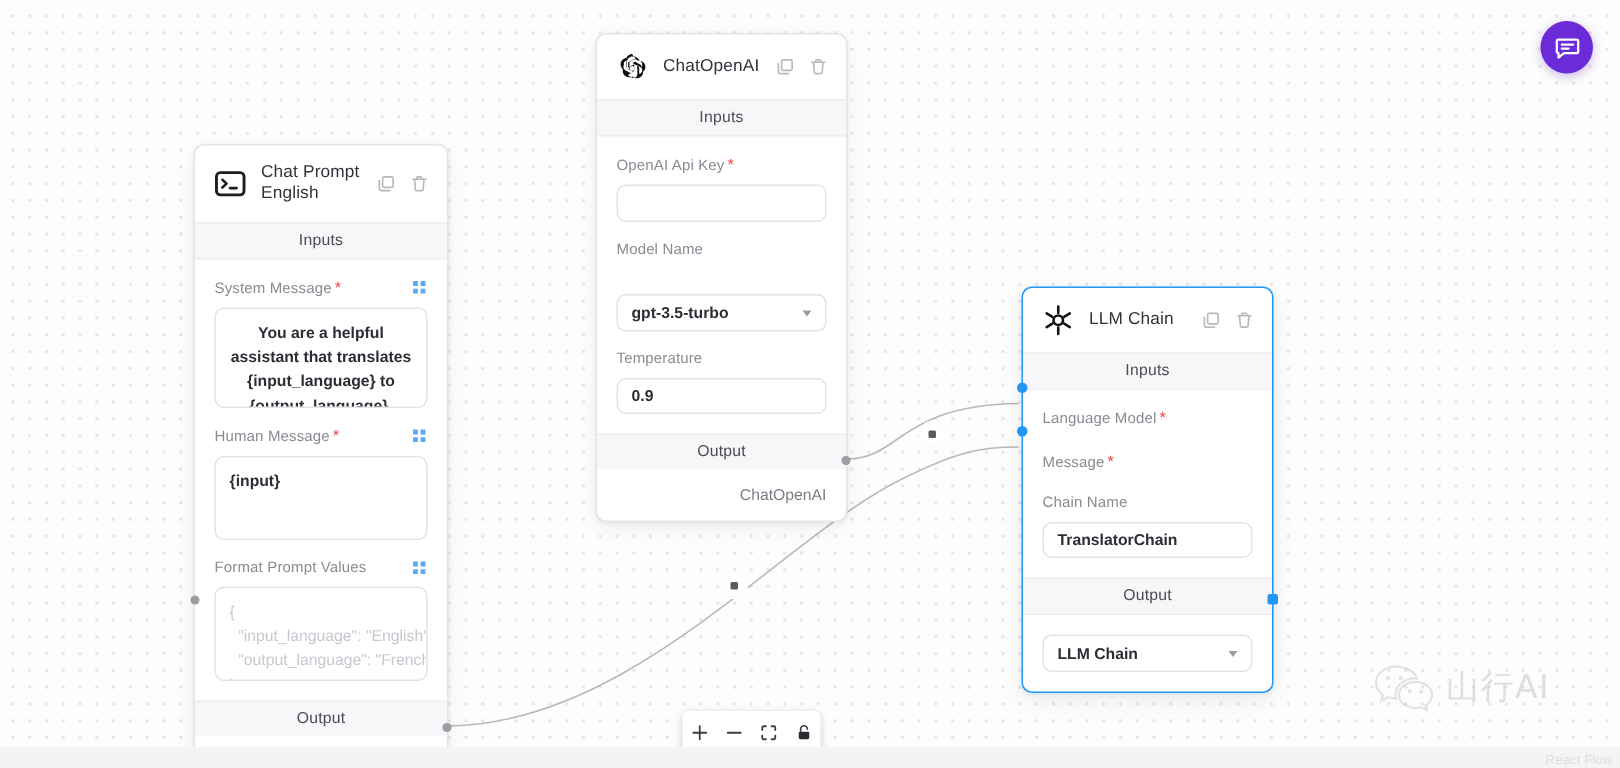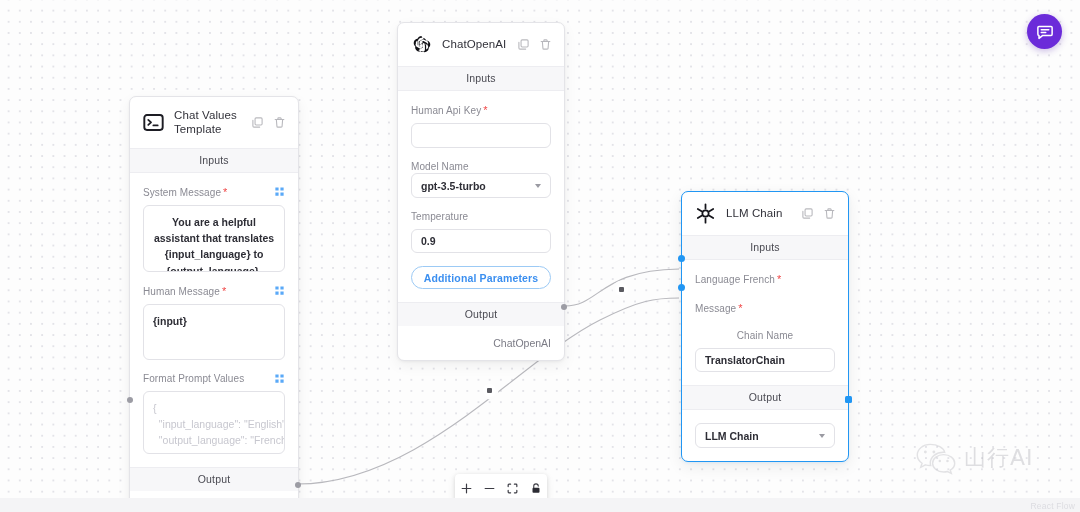--- a/index.html
+++ b/index.html
@@ -94,21 +94,21 @@
     line-height: 1.55;
     overflow: hidden;
   }
   .input-box.empty { height: 25px; padding: 0; }
   .input-box.single { height: 24px; padding: 0 9px; display: flex; align-items: center; font-weight: bold; }
   .ta-sys { height: 67px; font-weight: bold; text-align: center; }
   .ta-hum { height: 56px; font-weight: bold; }
   .ta-fmt { height: 63px; color: #c7c7cf; font-weight: normal; }
 
   .select-box {
-    margin-top: 1px;
+    margin-top: 24px;
     border: 1px solid #e2e2e7;
     border-radius: 6px;
     height: 25px;
     display: flex; align-items: center; justify-content: space-between;
     padding: 0 9px;
     font-size: 10.5px; color: #2d2d35; font-weight: bold;
   }
   .caret { width: 0; height: 0; border-left: 3.5px solid transparent;
            border-right: 3.5px solid transparent; border-top: 4px solid #9a9aa2; }
 
@@ -192,21 +192,21 @@
   </div>
 
   <div class="node" style="left:129px; top:96px; width:170px;">
 
     <div class="node-head">
       <svg class="node-icon" viewBox="0 0 24 24">
         <rect x="1.5" y="3.5" width="21" height="17" rx="3" fill="#fff" stroke="#1d1d24" stroke-width="2.2"></rect>
         <path d="M6 9l3.2 2.9L6 14.8" fill="none" stroke="#1d1d24" stroke-width="2" stroke-linecap="round" stroke-linejoin="round"></path>
         <path d="M11.8 15.3h5" stroke="#1d1d24" stroke-width="2" stroke-linecap="round"></path>
       </svg>
-      <div class="node-title">Chat Values Template</div>
+      <div class="node-title">Chat Prompt English</div>
       <div class="head-actions">
         <svg class="ic-btn" viewBox="0 0 24 24">
           <rect x="7.5" y="3.5" width="13" height="13" rx="2" fill="none" stroke="#6c6c76" stroke-width="2"></rect>
           <path d="M16 20.5H5.5a2 2 0 0 1-2-2V8" fill="none" stroke="#6c6c76" stroke-width="2" stroke-linecap="round"></path>
         </svg>
         <svg class="ic-btn" viewBox="0 0 24 24">
           <path d="M4 6.5h16" stroke="#6c6c76" stroke-width="2" stroke-linecap="round"></path>
           <path d="M9 6.5V4.6A1.1 1.1 0 0 1 10.1 3.5h3.8A1.1 1.1 0 0 1 15 4.6V6.5" fill="none" stroke="#6c6c76" stroke-width="2"></path>
           <path d="M6.2 6.5l1 12.2a1.8 1.8 0 0 0 1.8 1.8h6a1.8 1.8 0 0 0 1.8-1.8l1-12.2" fill="none" stroke="#6c6c76" stroke-width="2"></path>
         </svg>
@@ -283,39 +283,38 @@
         </svg>
       </div>
     </div>
 
     <div class="band">Inputs</div>
 
     <div class="body">
 
       <div class="field">
         <div class="flabel">
-          <span>Human Api Key</span><span class="req">*</span>
+          <span>OpenAI Api Key</span><span class="req">*</span>
         </div>
         <div class="input-box empty"></div>
       </div>
 
       <div class="field">
         <div class="flabel">Model Name</div>
         <div class="select-box">
           <span>gpt-3.5-turbo</span>
           <span class="caret"></span>
         </div>
       </div>
 
       <div class="field">
         <div class="flabel">Temperature</div>
         <div class="input-box single">0.9</div>
       </div>
 
-      <div class="pill-btn">Additional Parameters</div>
       <div style="height:13px;"></div>
     </div>
 
     <div class="band no-bottom">Output</div>
     <div class="out-row">ChatOpenAI</div>
 
     <div class="handle gray" style="right:-3px; top:281px;"></div>
   </div>
 
   <div class="node selected" style="left:681px; top:191px; width:168px;">
@@ -338,31 +337,31 @@
         </svg>
       </div>
     </div>
 
     <div class="band">Inputs</div>
 
     <div class="body">
 
       <div class="field">
         <div class="flabel">
-          <span>Language French</span><span class="req">*</span>
+          <span>Language Model</span><span class="req">*</span>
         </div>
       </div>
 
       <div class="field" style="padding-top:17px;">
         <div class="flabel">
           <span>Message</span><span class="req">*</span>
         </div>
       </div>
 
-      <div class="field" style="padding-top:16px;text-align:center;">
+      <div class="field" style="padding-top:16px;">
         <div class="flabel">Chain Name</div>
         <div class="input-box single">TranslatorChain</div>
       </div>
 
       <div style="height:13px;"></div>
     </div>
 
     <div class="band">Output</div>
 
     <div class="body">

